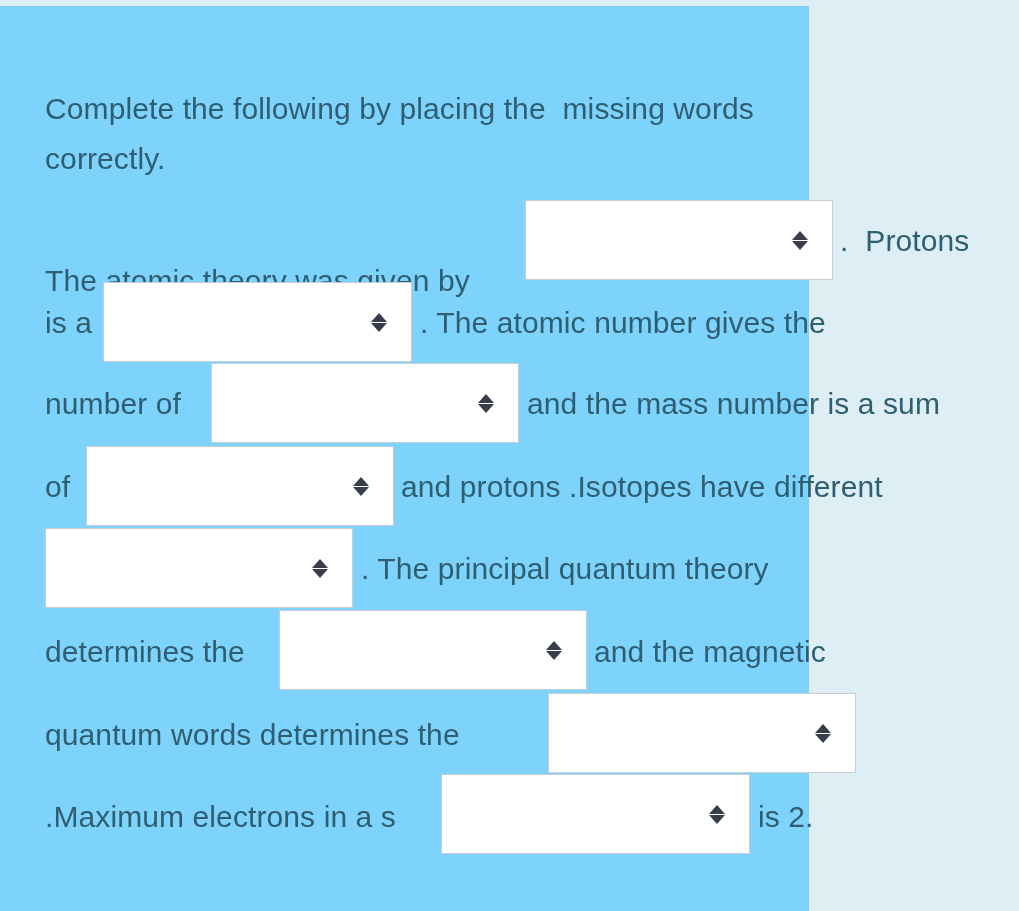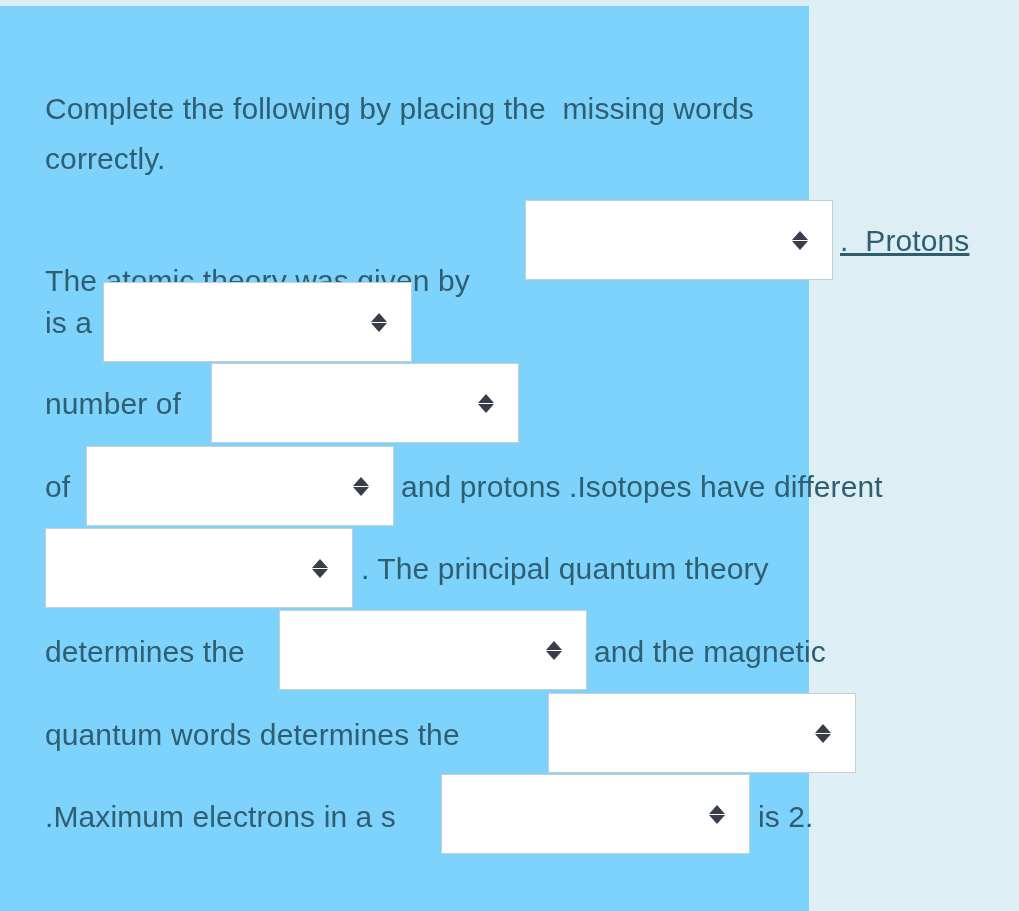--- a/index.html
+++ b/index.html
@@ -87,39 +87,41 @@
   <div class="q-text" style="left:45px; top:138px;">correctly.</div>
 
   <div class="q-text" style="left:45px; top:220px;margin-top:40px;">The atomic theory was given by</div>
   <div class="q-select" style="left:525px; top:194px; width:308px; height:80px;">
     <span class="sel-value"></span>
     <span class="arrows">
       <span class="tri-up"></span>
         <span class="tri-down"></span>
     </span>
   </div>
-  <div class="q-text" style="left:840px; top:220px;text-decoration:underline;">.  Protons</div>
+  <div class="q-text" style="left:840px; top:220px;">.  Protons</div>
 
   <div class="q-text" style="left:45px; top:302px;">is a</div>
   <div class="q-select" style="left:103px; top:276px; width:309px; height:80px;">
     <span class="sel-value"></span>
     <span class="arrows">
       <span class="tri-up"></span>
         <span class="tri-down"></span>
     </span>
   </div>
+  <div class="q-text" style="left:420px; top:302px;">. The atomic number gives the</div>
 
   <div class="q-text" style="left:45px; top:383px;">number of</div>
   <div class="q-select" style="left:211px; top:357px; width:308px; height:80px;">
     <span class="sel-value"></span>
     <span class="arrows">
       <span class="tri-up"></span>
         <span class="tri-down"></span>
     </span>
   </div>
+  <div class="q-text" style="left:527px; top:383px;">and the mass number is a sum</div>
 
   <div class="q-text" style="left:45px; top:466px;">of</div>
   <div class="q-select" style="left:86px; top:440px; width:308px; height:80px;">
     <span class="sel-value"></span>
     <span class="arrows">
       <span class="tri-up"></span>
         <span class="tri-down"></span>
     </span>
   </div>
   <div class="q-text" style="left:401px; top:466px;">and protons .Isotopes have different</div>

